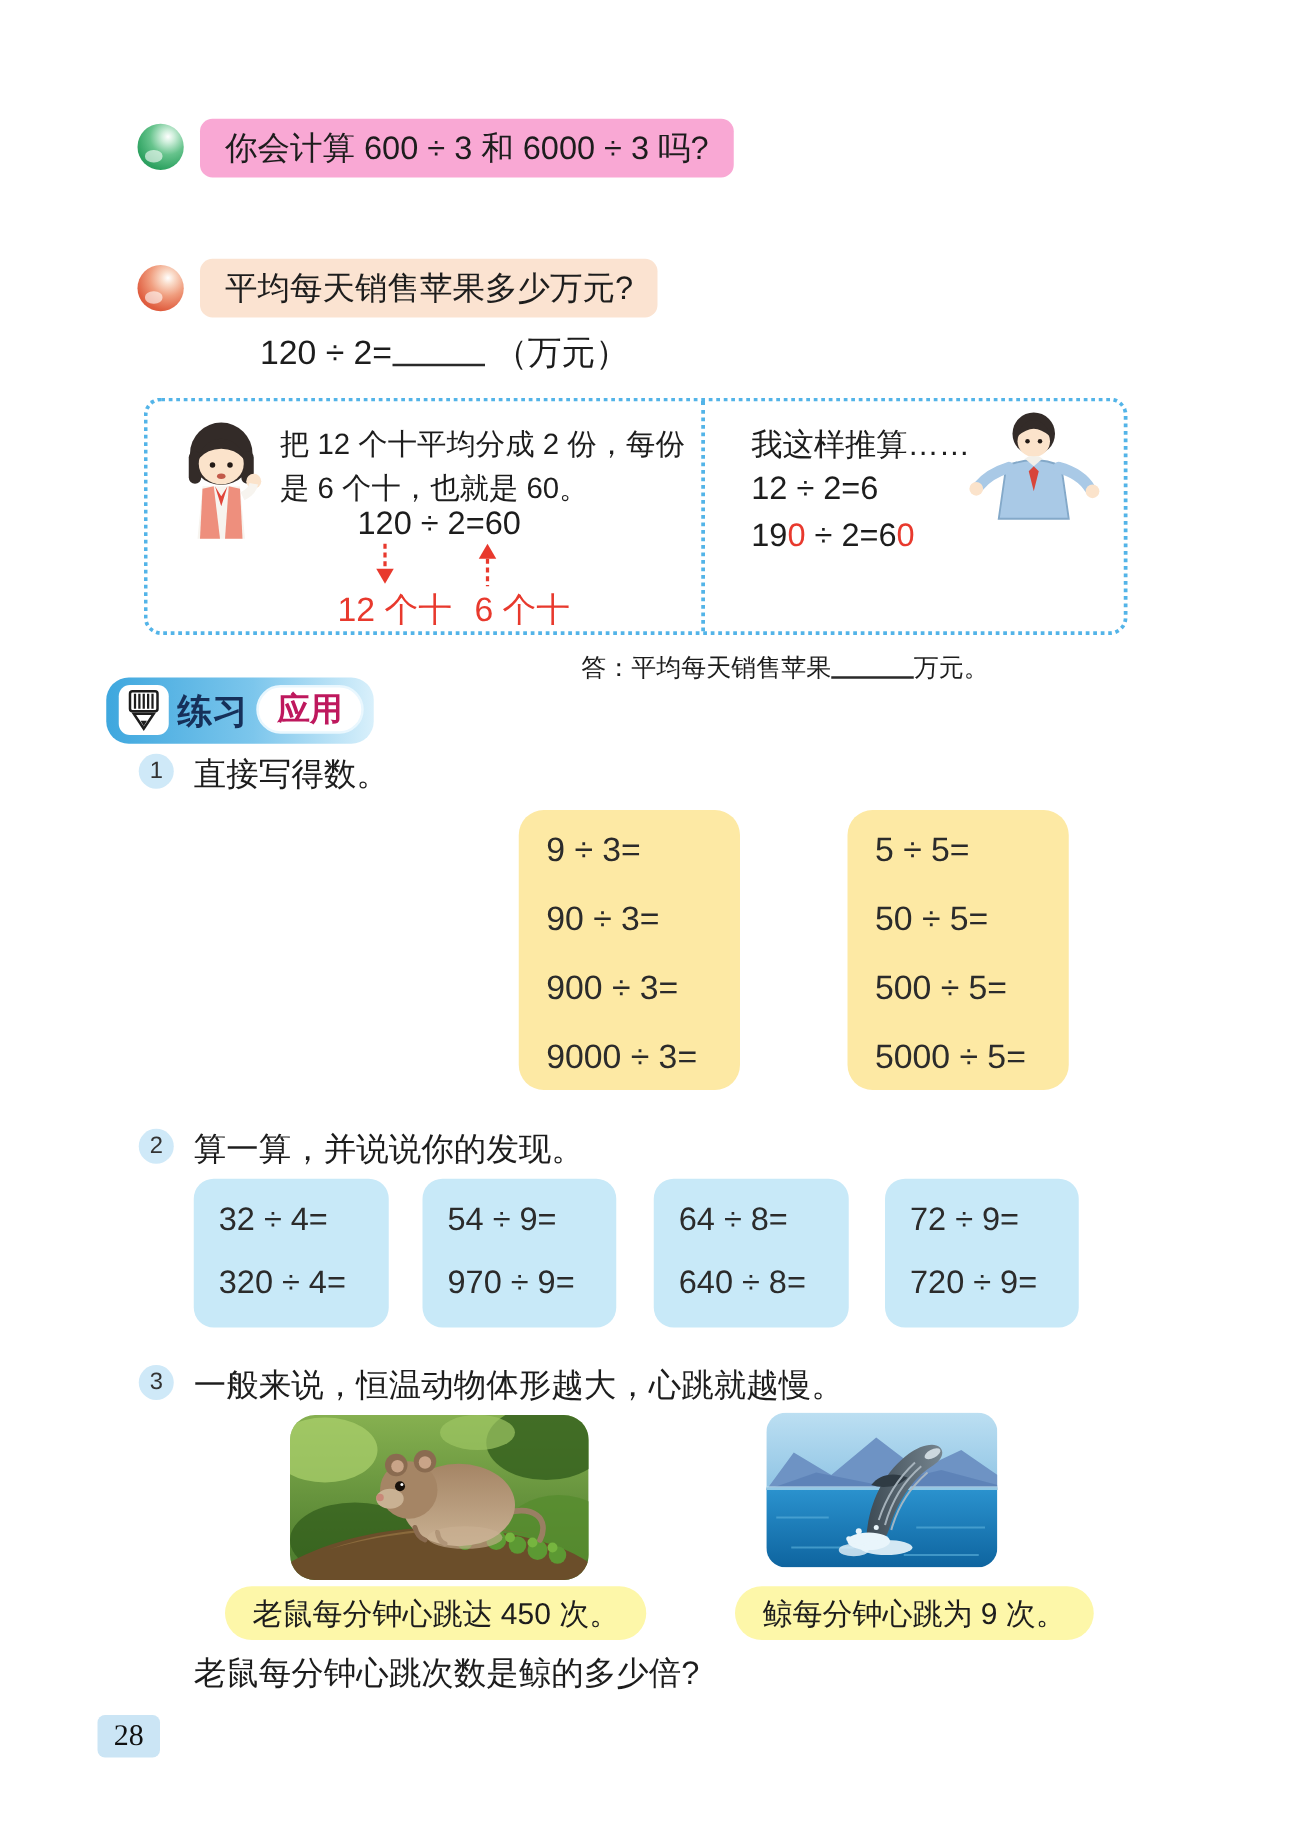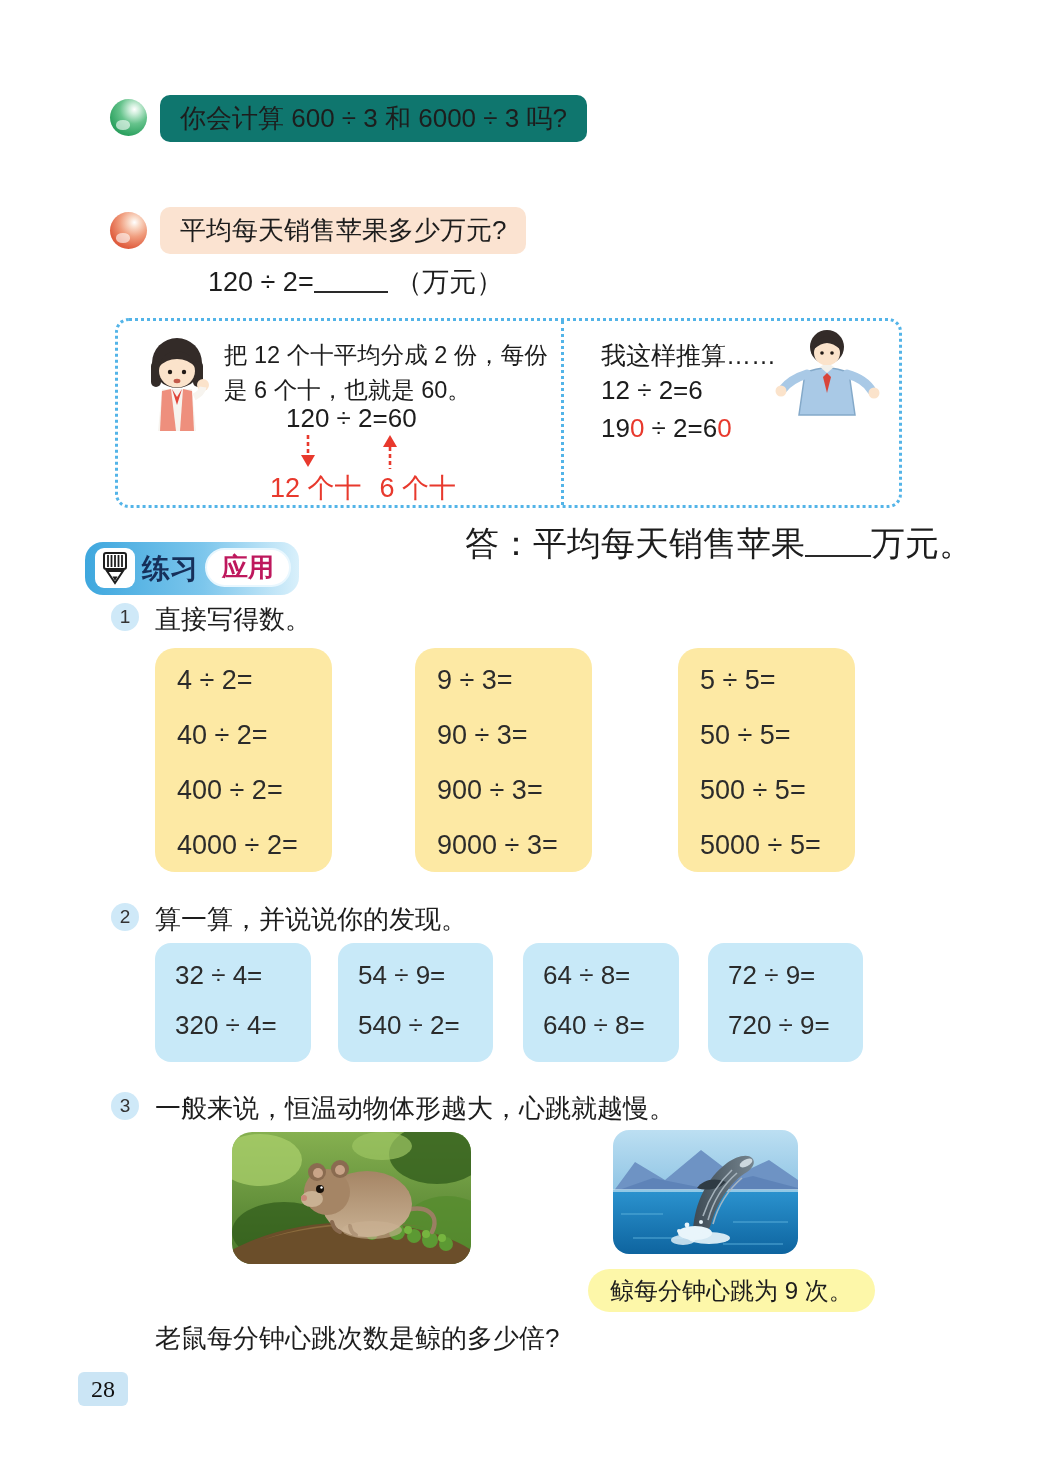--- a/index.html
+++ b/index.html
@@ -7,33 +7,33 @@
   .page{position:relative;width:1048px;height:1474px;background:#ffffff;overflow:hidden;}
   .abs{position:absolute;}
 
   
   .bead{position:absolute;width:37px;height:37px;border-radius:50%;}
   .bead.green{background:radial-gradient(circle at 66% 28%, #ffffff 0%, #cdeeda 14%, #66c38c 40%, #2fa362 72%, #1e8a4f 100%);}
   .bead.red{background:radial-gradient(circle at 66% 28%, #ffffff 0%, #fadcca 14%, #f09d7e 40%, #e05f41 72%, #d44a30 100%);}
   .bead::after{content:"";position:absolute;left:17%;top:58%;width:36%;height:25%;border-radius:50%;background:rgba(255,255,255,.6);}
 
   .qbox{position:absolute;height:47px;border-radius:10px;font-size:26px;display:inline-flex;align-items:center;padding:0 20px;white-space:nowrap;}
-  .qbox.green{background:#0f766e;}
+  .qbox.green{background:#f9a8d4;}
   .qbox.pink{background:#fbe3d1;}
 
   .eqline{position:absolute;font-size:27px;white-space:nowrap;}
   .blank{display:inline-block;border-bottom:2px solid #2a2a2a;height:1em;vertical-align:-2px;}
 
   .dashedbox{position:absolute;left:115px;top:318px;width:787px;height:190px;border:3px dotted #53b4e8;border-radius:14px;box-sizing:border-box;}
   .vdivider{position:absolute;left:443px;top:0;bottom:0;border-left:3px dotted #53b4e8;}
   .gline{position:absolute;font-size:23.5px;white-space:nowrap;color:#1d1d1d;}
   .deq{position:absolute;font-size:26px;white-space:nowrap;}
   .redtxt{color:#e8392d;}
 
-  .answerline{position:absolute;font-size:34px;white-space:nowrap;}
+  .answerline{position:absolute;font-size:20px;white-space:nowrap;}
 
   .banner{position:absolute;left:85px;top:542px;width:214px;height:53px;border-radius:18px;
           background:linear-gradient(90deg,#3ea7de 0%,#7cc6ec 55%,#d9f0fb 100%);}
   .banner .t1{position:absolute;left:57px;top:0;height:53px;line-height:53px;font-size:28px;font-weight:bold;color:#16305a;}
   .banner .pill{position:absolute;left:120px;top:6px;width:86px;height:39px;border-radius:20px;background:#ffffff;border:2px solid #e9f7fe;
                 box-sizing:border-box;text-align:center;line-height:35px;font-size:26px;font-weight:bold;color:#be185d;}
   .pencilwrap{position:absolute;left:10px;top:6px;width:40px;height:40px;background:#ffffff;border-radius:9px;}
 
   .badge{position:absolute;width:28px;height:28px;border-radius:50%;background:#cfe9f8;color:#333;
          font-size:19px;line-height:28px;text-align:center;}
@@ -153,26 +153,20 @@
         <polygon points="17.5,28.5 22.5,28.5 20,33" fill="#1d1d1d"></polygon>
       </svg>
     </div>
     <span class="t1">练习</span>
     <span class="pill">应用</span>
   </div>
 
   <div class="badge" style="left:111px;top:603px;">1</div>
   <div class="extitle" style="left:155px;top:602px;">直接写得数。</div>
 
-  <div class="ybox" style="left:155px;top:648px;width:177px;height:224px;">
-    <div class="row">4 ÷ 2=</div>
-    <div class="row">40 ÷ 2=</div>
-    <div class="row">400 ÷ 2=</div>
-    <div class="row">4000 ÷ 2=</div>
-  </div>
   <div class="ybox" style="left:415px;top:648px;width:177px;height:224px;">
     <div class="row">9 ÷ 3=</div>
     <div class="row">90 ÷ 3=</div>
     <div class="row">900 ÷ 3=</div>
     <div class="row">9000 ÷ 3=</div>
   </div>
   <div class="ybox" style="left:678px;top:648px;width:177px;height:224px;">
     <div class="row">5 ÷ 5=</div>
     <div class="row">50 ÷ 5=</div>
     <div class="row">500 ÷ 5=</div>
@@ -181,21 +175,21 @@
 
   <div class="badge" style="left:111px;top:903px;">2</div>
   <div class="extitle" style="left:155px;top:902px;">算一算，并说说你的发现。</div>
 
   <div class="bbox" style="left:155px;top:943px;width:156px;">
     <div class="row">32 ÷ 4=</div>
     <div class="row">320 ÷ 4=</div>
   </div>
   <div class="bbox" style="left:338px;top:943px;width:155px;">
     <div class="row">54 ÷ 9=</div>
-    <div class="row">540 ÷ 2=</div>
+    <div class="row">970 ÷ 9=</div>
   </div>
   <div class="bbox" style="left:523px;top:943px;width:156px;">
     <div class="row">64 ÷ 8=</div>
     <div class="row">640 ÷ 8=</div>
   </div>
   <div class="bbox" style="left:708px;top:943px;width:155px;">
     <div class="row">72 ÷ 9=</div>
     <div class="row">720 ÷ 9=</div>
   </div>
 
@@ -291,20 +285,23 @@
         <ellipse cx="82" cy="103" rx="17" ry="7"></ellipse>
         <ellipse cx="96" cy="108" rx="21" ry="6" opacity="0.9"></ellipse>
         <ellipse cx="70" cy="110" rx="12" ry="5" opacity="0.8"></ellipse>
         <circle cx="74" cy="95" r="2.4"></circle>
           <circle cx="88" cy="92" r="2"></circle>
           <circle cx="66" cy="101" r="2"></circle>
       </g>
     </svg>
   </div>
 
+  <div class="caption" style="left:180px;top:1269px;">
+    <span>老鼠每分钟心跳达 450 次。</span>
+  </div>
   <div class="caption" style="left:588px;top:1269px;">
     <span>鲸每分钟心跳为 9 次。</span>
   </div>
 
   <div class="question3" style="left:155px;top:1321px;">老鼠每分钟心跳次数是鲸的多少倍?</div>
 
   <div class="pagenum">28</div>
 
 </div>
 

